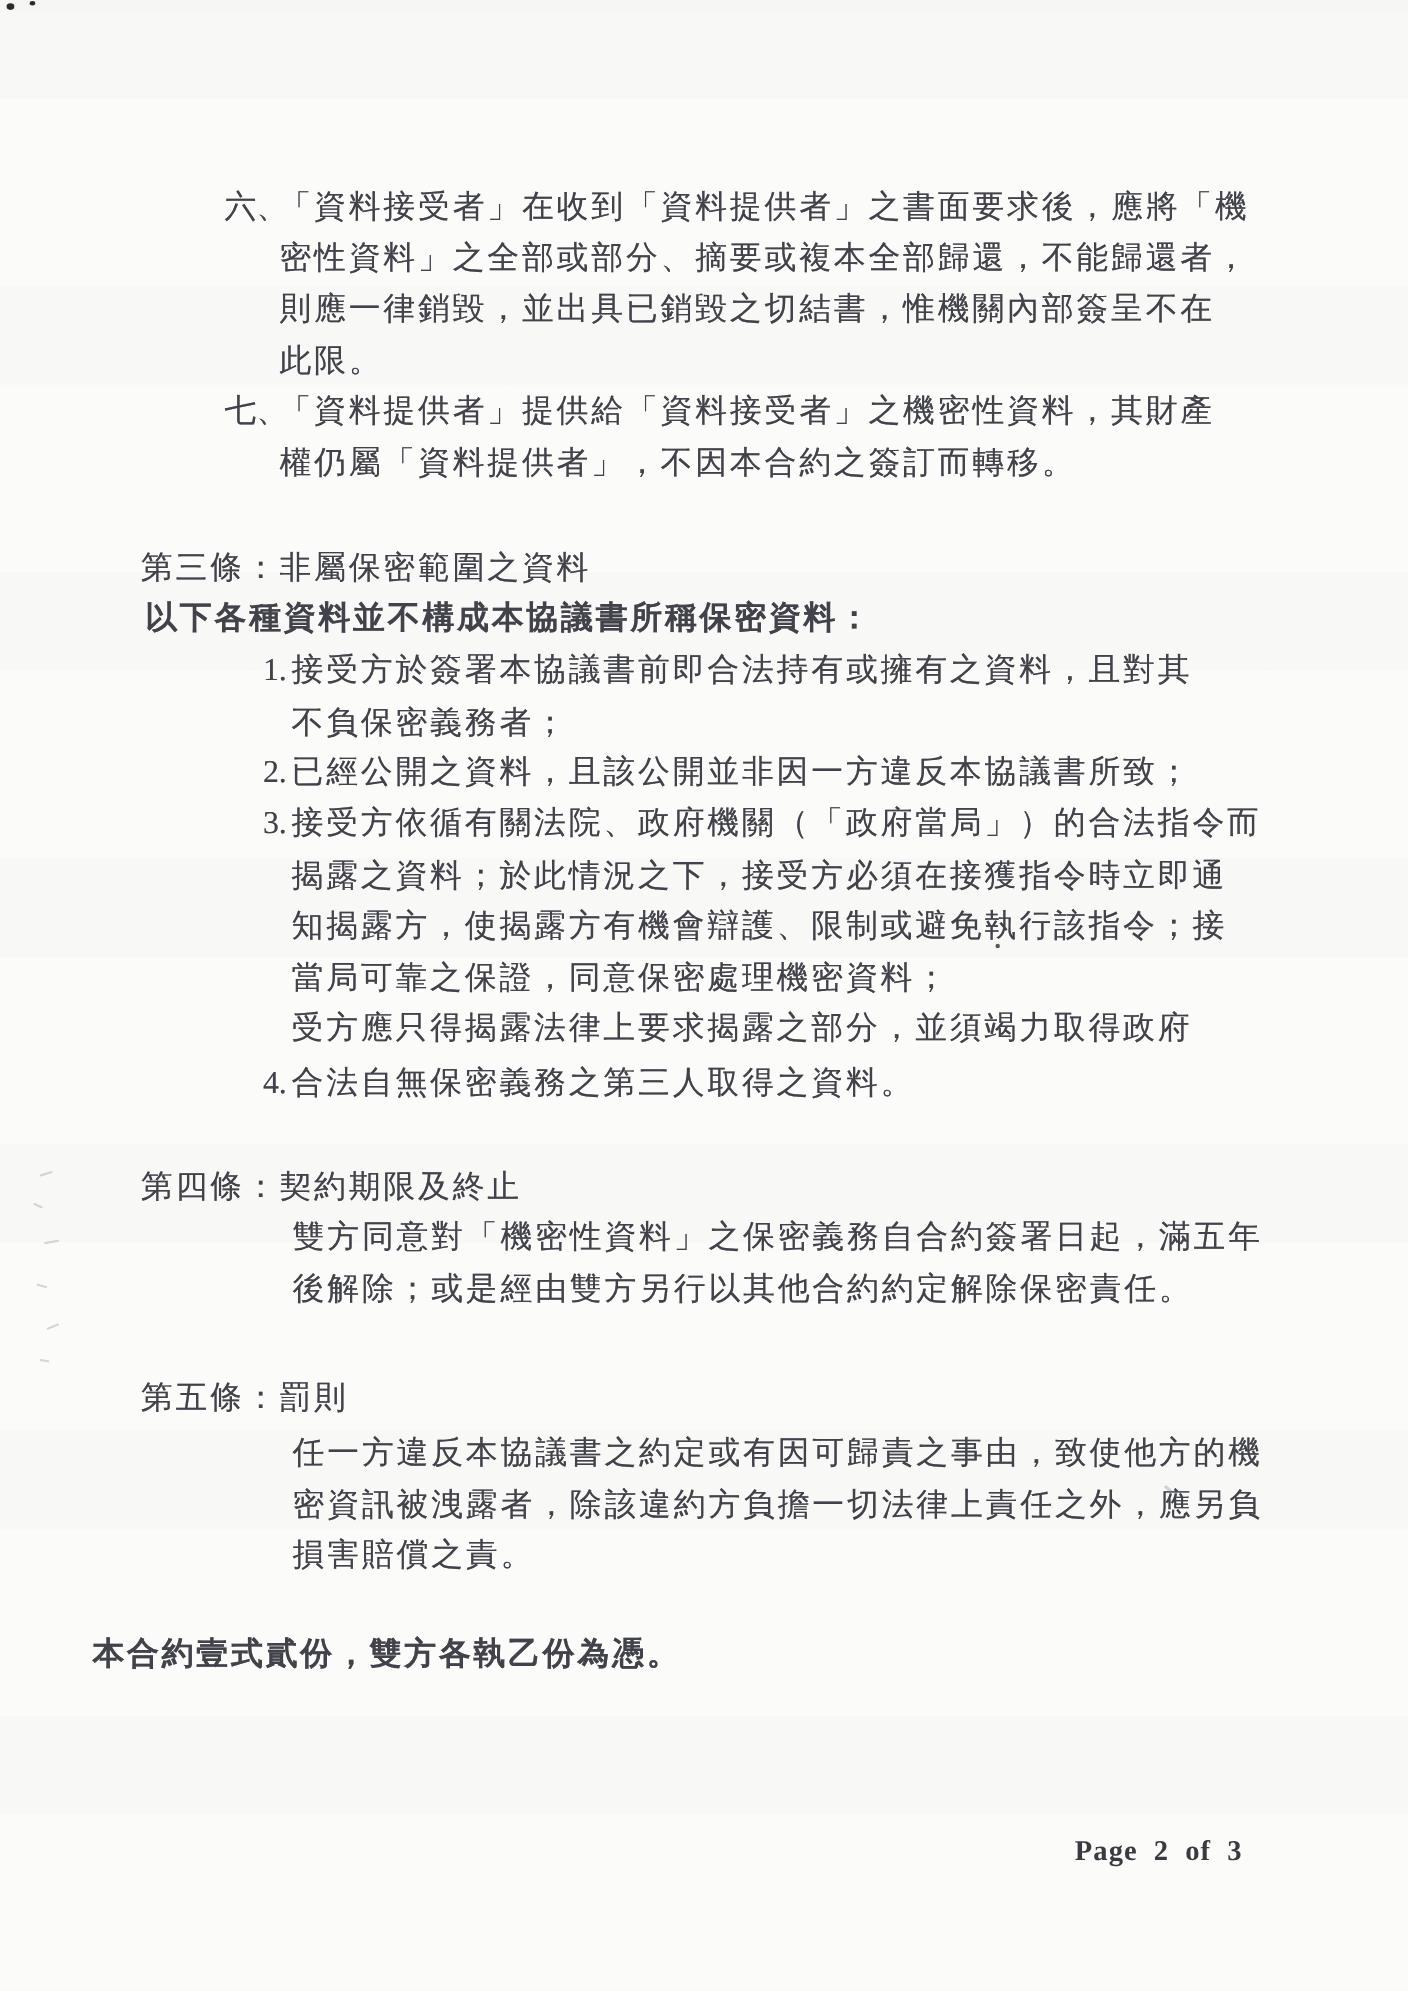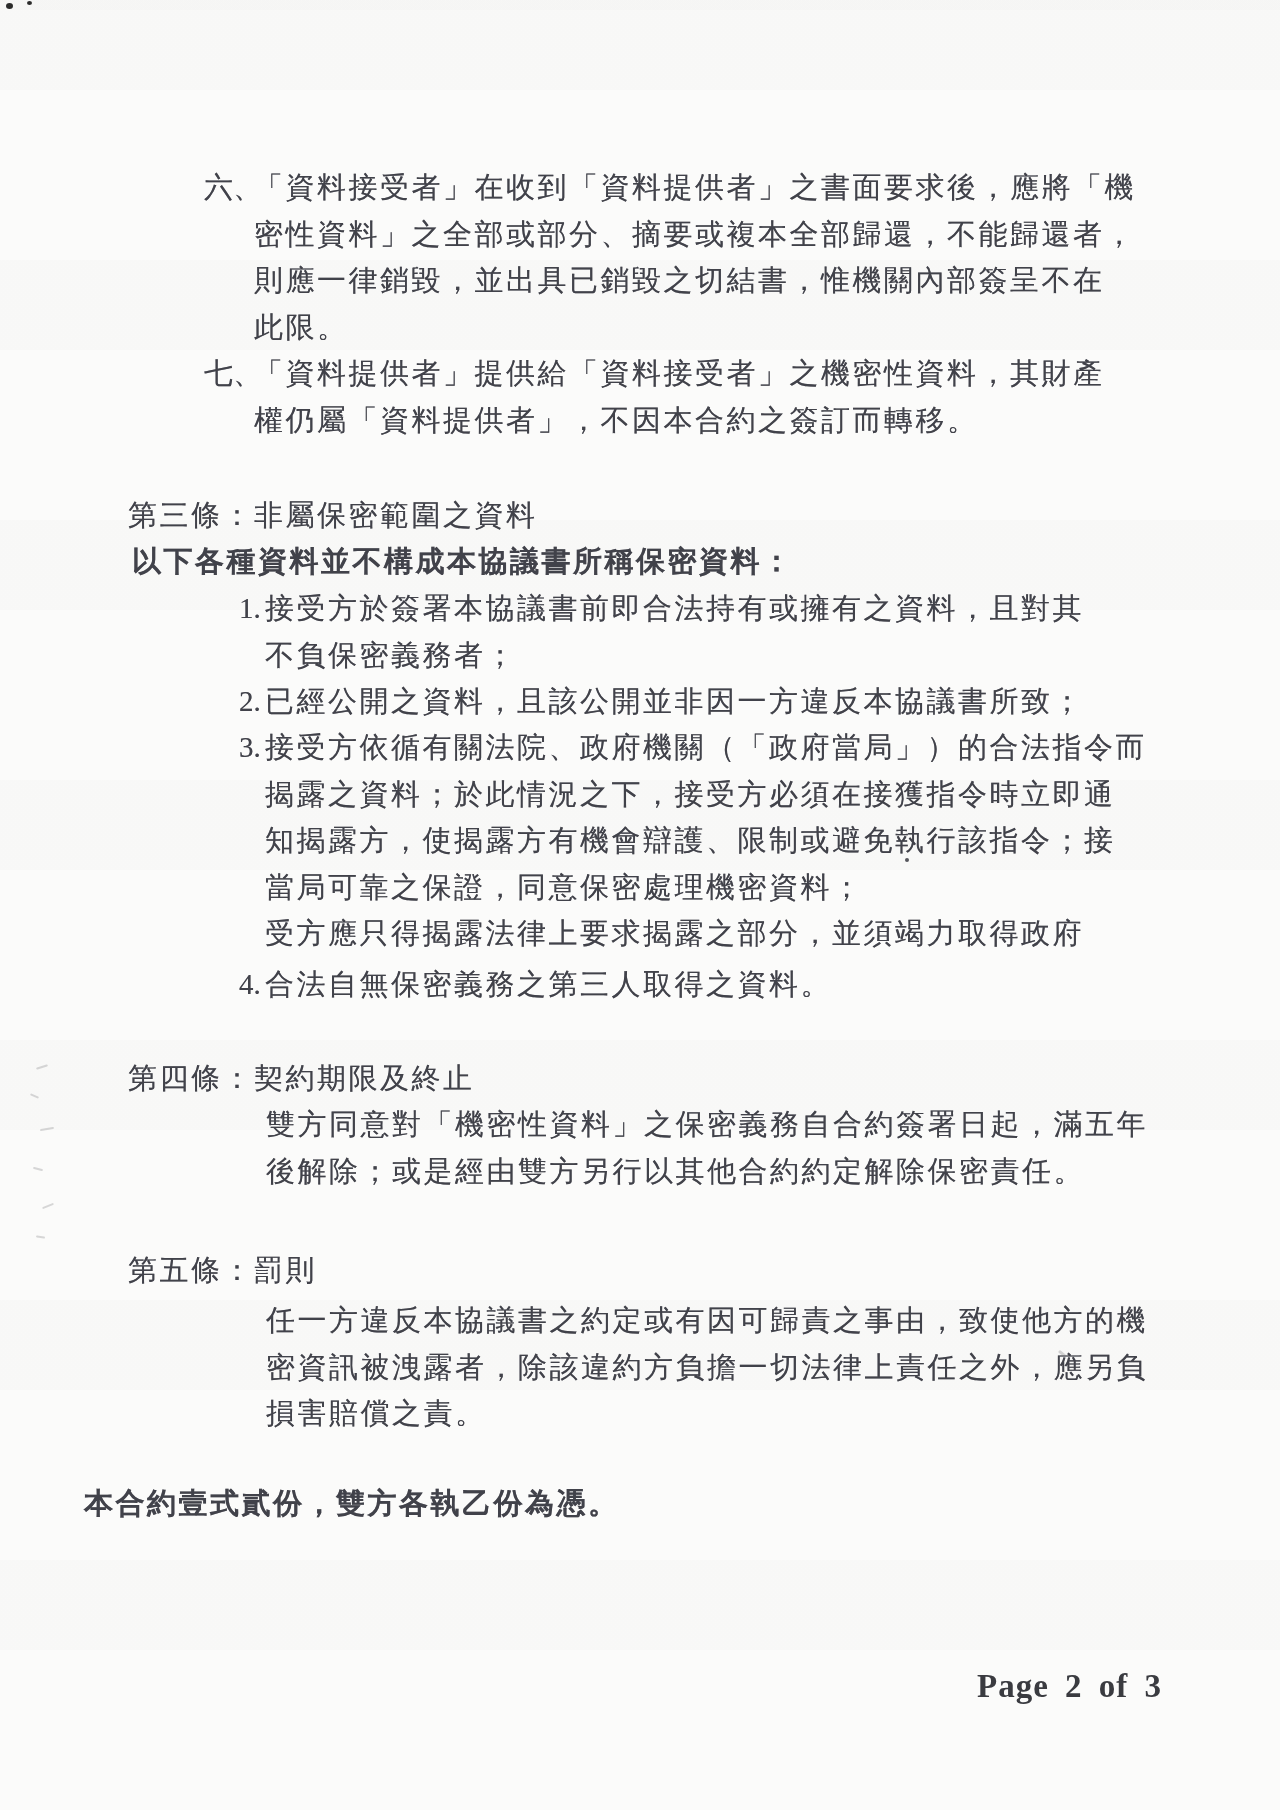--- a/index.html
+++ b/index.html
@@ -30,21 +30,21 @@
   .para{padding-left:202px;margin-left:48px;}
   
   .sfirst{padding-left:223px;}
   .snum{display:inline-block;width:26px;letter-spacing:0;font-family:"Liberation Serif",serif;}
   .scont{padding-left:249px;}
   .closing{padding-left:68px;font-weight:bold;}
   
   .footer{
     position:absolute;left:977px;top:1668px;
     font-family:"Liberation Serif",serif;font-weight:700;
-    font-size:33px;color:#3a3b40;word-spacing:7px;letter-spacing:1px;
+    font-size:26px;color:#3a3b40;word-spacing:7px;letter-spacing:1px;
   }
   
   .speck{position:absolute;background:#2a2a2a;border-radius:50%;}
   .mark{position:absolute;background:rgba(120,120,122,0.28);border-radius:1px;}
   .dot{position:absolute;width:4px;height:4px;background:#55565c;border-radius:50%;}
 </style>
 </head>
 <body>
 
 <div class="page">

